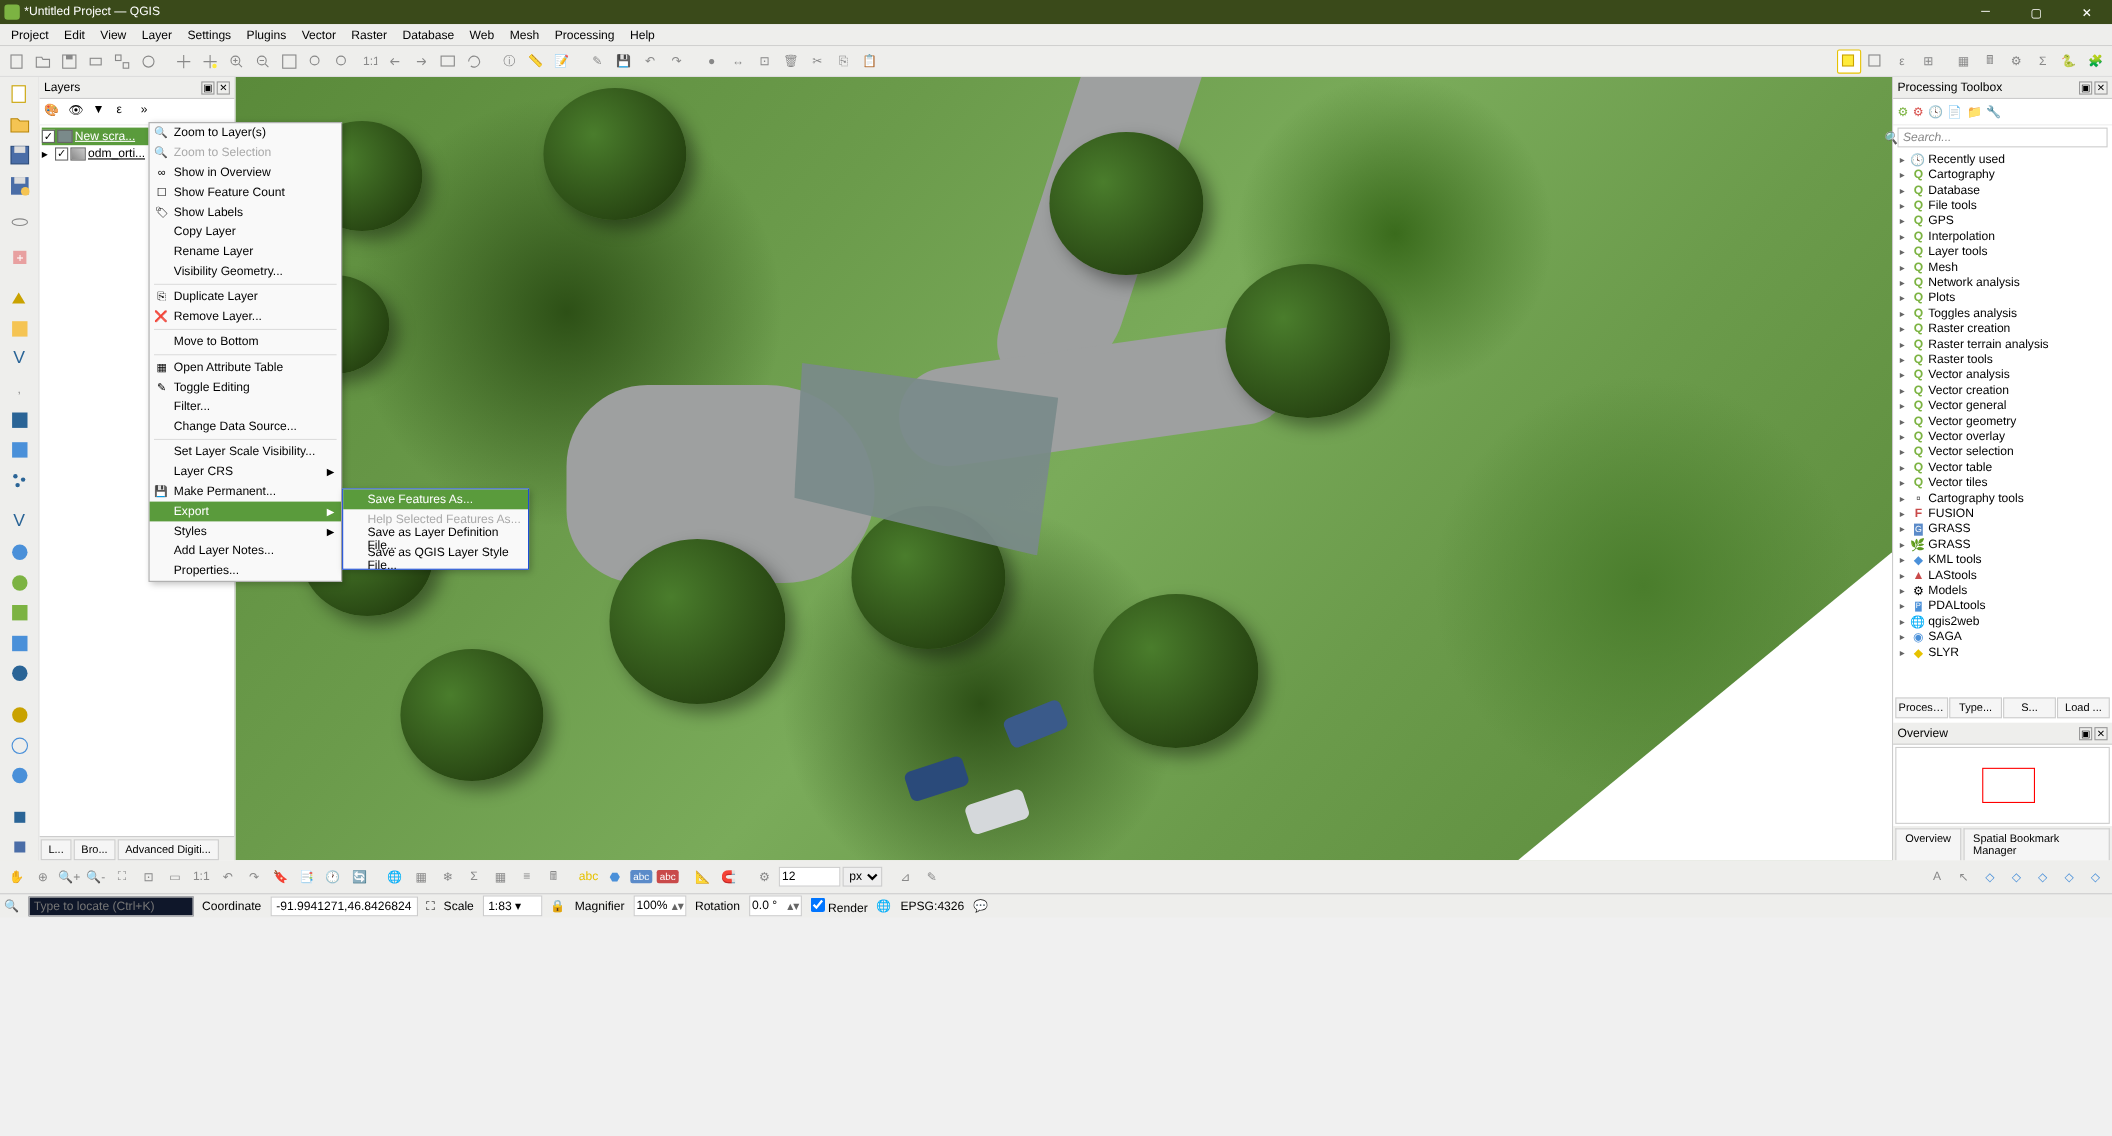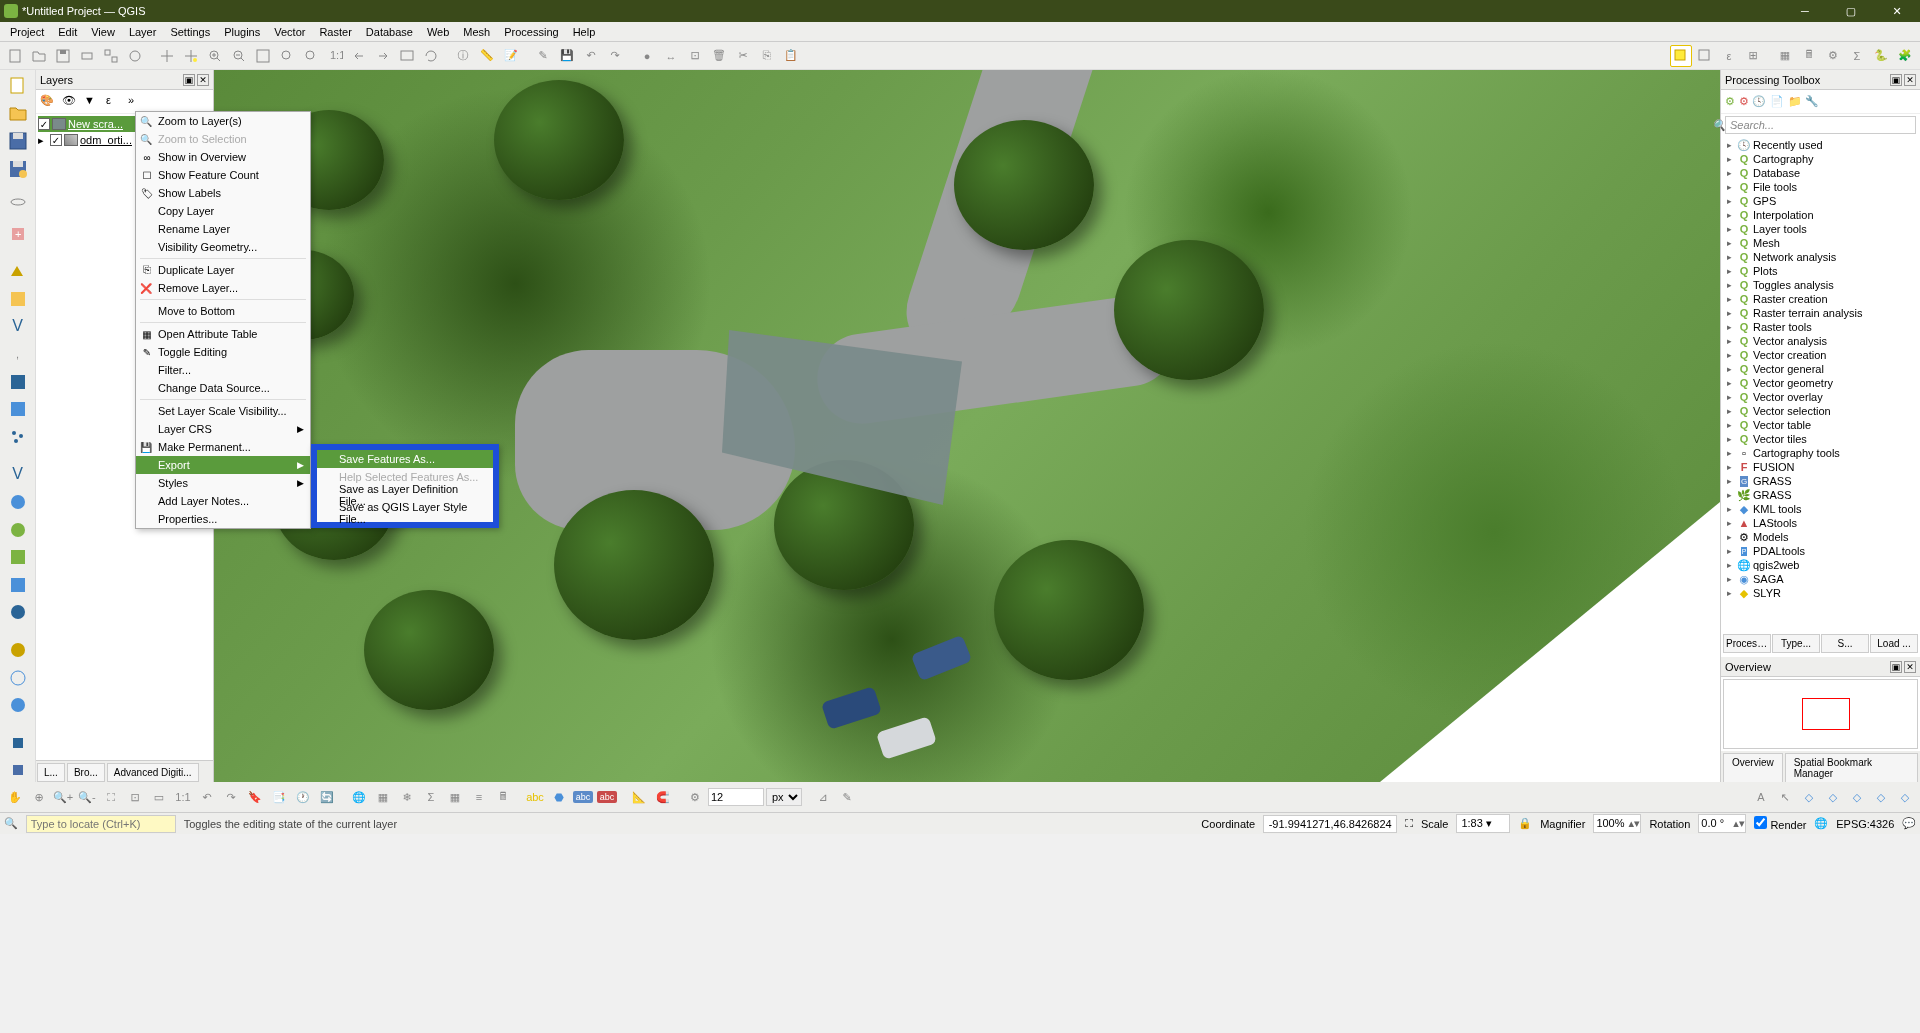--- a/index.html
+++ b/index.html
@@ -55,33 +55,33 @@
 .procbtns { display:flex; gap:1px; padding:2px; }
 .procbtns button { flex:1; font-size:10px; padding:3px 2px; background:#f5f5f5; border:1px solid #ccc; white-space:nowrap; overflow:hidden; text-overflow:ellipsis; }
 .overviewbox { height:70px; border:1px solid #ccc; margin:2px; background:#fff; position:relative; }
 .ovrect { position:absolute; top:18px; left:78px; width:48px; height:32px; border:1px solid red; }
 .bottomtabs { display:flex; gap:2px; padding:2px 2px 0 2px; background:#eeeeec; }
 .bottomtabs .tab { padding:3px 8px; background:#f5f5f5; border:1px solid #ccc; border-bottom:none; font-size:10px; }
 .layertabs { display:flex; border-top:1px solid #ccc; background:#eeeeec; }
 .layertabs .ltab { padding:3px 6px; border:1px solid #ccc; background:#f5f5f5; margin:2px 1px 0; font-size:10px; white-space:nowrap; overflow:hidden; text-overflow:ellipsis; }
 .toolbar2 { background:#eeeeec; height:30px; display:flex; align-items:center; padding:0 4px; gap:2px; }
 .statusbar { background:#eeeeec; height:22px; display:flex; align-items:center; border-top:1px solid #ccc; padding:0 4px; gap:8px; font-size:11px; }
-.statusbar .locate { border:1px solid #ccc; padding:2px 4px; background:#fef9c3; width:150px; color:#888; }
+.statusbar .locate { border:1px solid #ccc; padding:2px 4px; background:#0f172a; width:150px; color:#888; }
 .statusbar .coord { border:1px solid #ccc; padding:2px 4px; background:#fff; width:134px; text-align:center; }
 .statusbar .sfield { border:1px solid #ccc; padding:2px 4px; background:#fff; width:54px; }
 .statusbar .spin { border:1px solid #ccc; padding:2px 2px; background:#fff; width:48px; display:flex; justify-content:space-between; }
 .statusbar .spin .sbtn { width:10px; text-align:center; color:#666; }
 .contextmenu { position:absolute; top:111px; left:135px; width:176px; background:#f9f9f9; border:1px solid #aaa; box-shadow:2px 2px 6px rgba(0,0,0,0.25); z-index:100; }
 .cmitem { height:18px; display:flex; align-items:center; padding:0 6px 0 22px; position:relative; }
 .cmitem.sep { height:1px; background:#ddd; margin:2px 4px; padding:0; }
 .cmitem.hl { background:#5a9b3c; color:#fff; }
 .cmitem.dis { color:#aaa; }
 .cmitem .arr { margin-left:auto; font-size:9px; }
 .cmitem .cicon { position:absolute; left:4px; width:14px; height:14px; display:flex; align-items:center; justify-content:center; font-size:10px; }
-.submenu { position:absolute; top:444px; left:311px; width:188px; background:#f9f9f9; border:6px solid #1d4ed8; box-shadow:2px 2px 6px rgba(0,0,0,0.25); z-index:101; }
+.submenu { position:absolute; top:444px; left:311px; width:170px; background:#f9f9f9; border:1px solid #1d4ed8; box-shadow:2px 2px 6px rgba(0,0,0,0.25); z-index:101; }
 </style>
 </head>
 <body>
 
 <div class="titlebar">
   <div class="qicon"></div>
   <span>*Untitled Project — QGIS</span>
   <div class="winbtns">
     <div class="winbtn">─</div>
     <div class="winbtn">▢</div>
@@ -744,21 +744,20 @@
   <div class="tbtn" style="color:#4a90d9">◇</div>
   <div class="tbtn" style="color:#4a90d9">◇</div>
   <div class="tbtn" style="color:#4a90d9">◇</div>
   <div class="tbtn" style="color:#4a90d9">◇</div>
   <div class="tbtn" style="color:#4a90d9">◇</div>
 </div>
 
 <div class="statusbar">
   <span>🔍</span>
   <input class="locate" placeholder="Type to locate (Ctrl+K)" style="">
-  <span style="flex:1;color:#444">Toggles the editing state of the current layer</span>
   <span>Coordinate</span>
   <div class="coord">-91.9941271,46.8426824</div>
   <span>⛶</span>
   <span>Scale</span>
   <div class="sfield"><span>1:83</span> ▾</div>
   <span>🔒</span>
   <span>Magnifier</span>
   <div class="spin">
       <span>100%</span>
       <span class="sbtn">▴▾</span>

